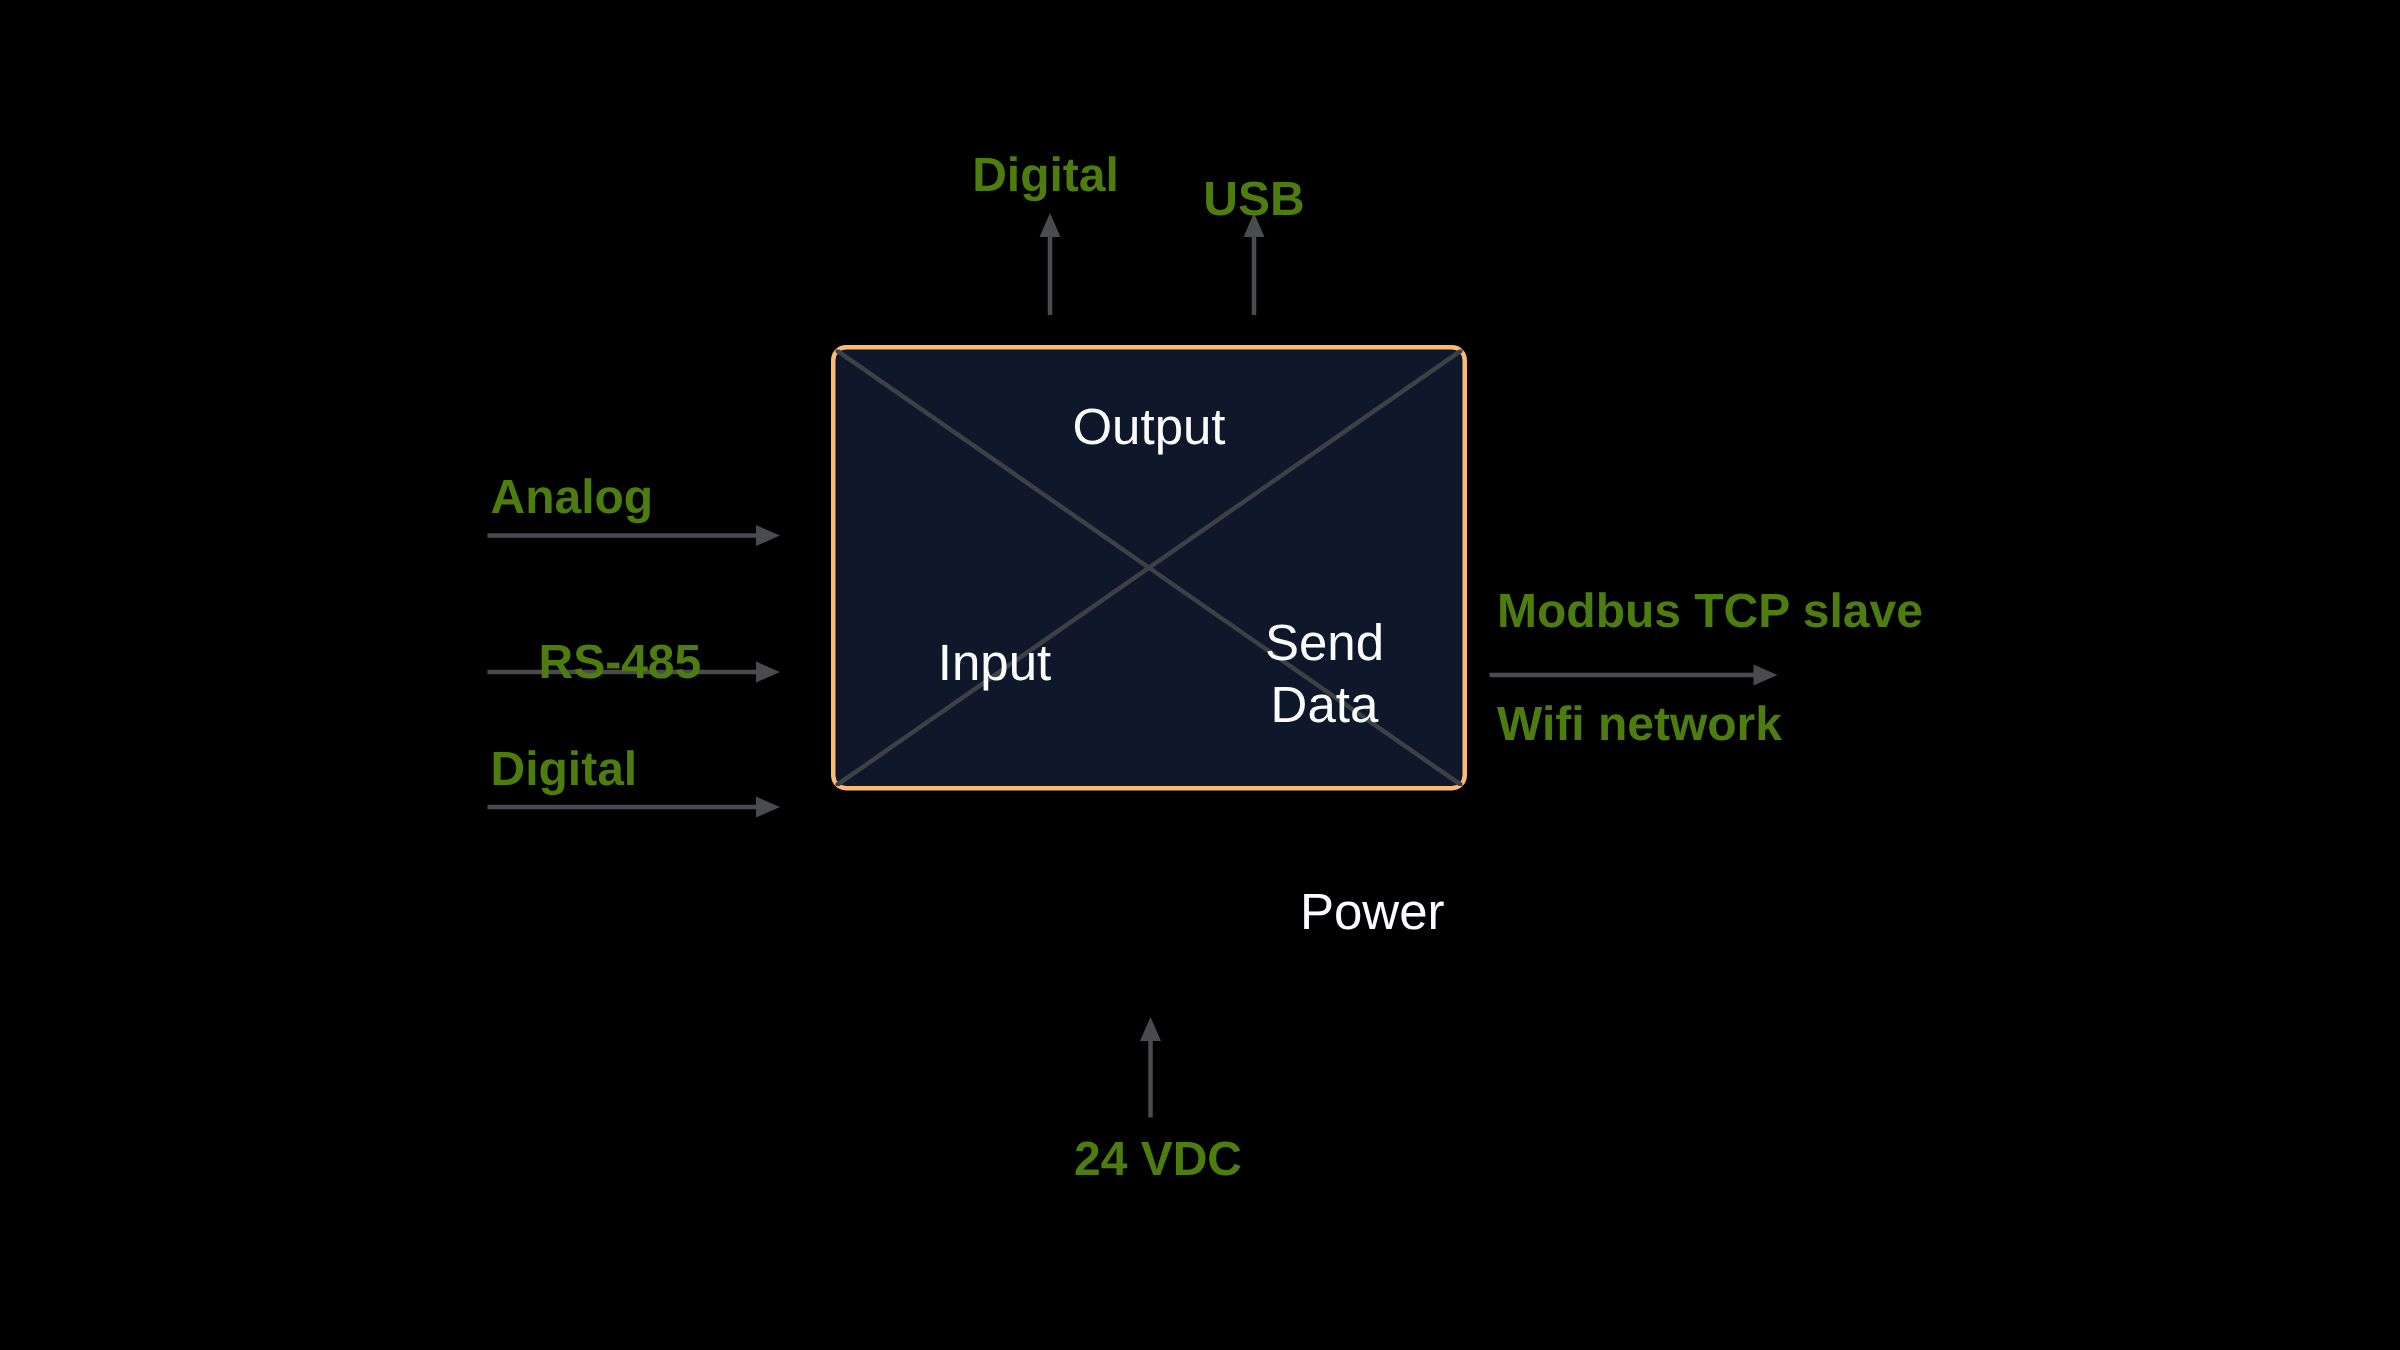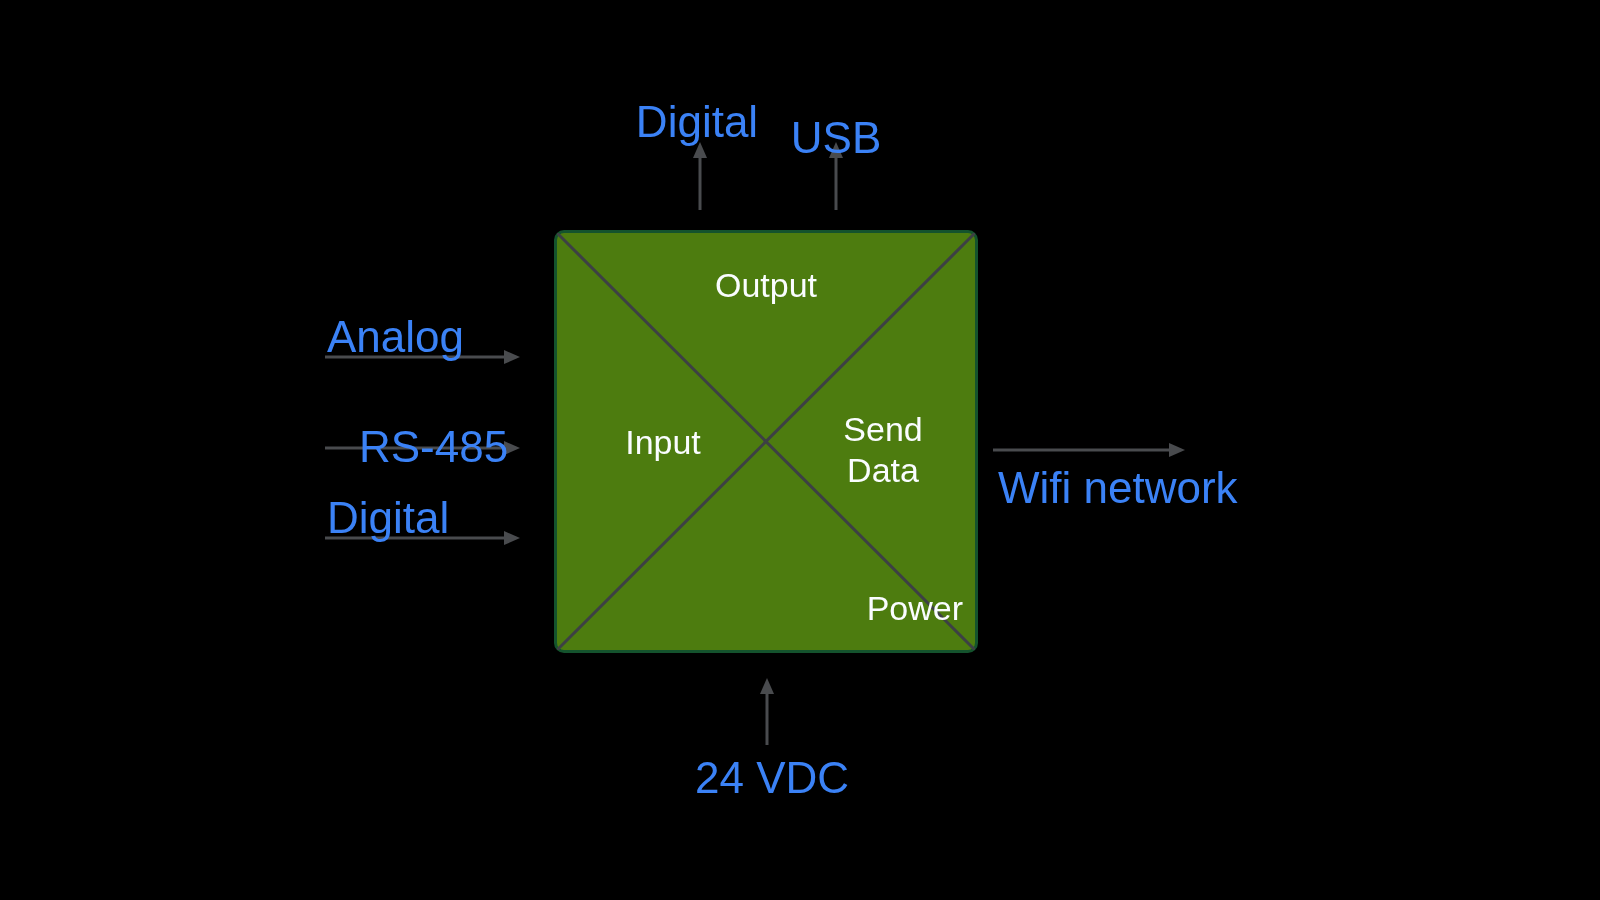--- a/index.html
+++ b/index.html
@@ -15,24 +15,24 @@
     overflow: hidden;
     font-family: "Liberation Sans", "DejaVu Sans", sans-serif;
   }
 
   
   .device-box {
     position: absolute;
     left: 554px;
     top: 230px;
     width: 424px;
-    height: 423px;
+    height: 297px;
     box-sizing: border-box;
-    background: #4d7c0f;
-    border: 3px solid #14532d;
+    background: #0f172a;
+    border: 3px solid #fdba74;
     border-radius: 10px;
   }
   .device-box svg.diagonals {
     position: absolute;
     inset: 0;
     width: 100%;
     height: 100%;
   }
 
   
@@ -47,23 +47,23 @@
   }
   .q-output { left: 0; right: 0; top: 32px; }
   .q-input  { left: 85px; top: 189px; transform: translateX(-50%); margin-left: 21px; }
   .q-send   { left: 326px; top: 176px; transform: translateX(-50%); }
   .q-send span { display: block; }
   .q-power  { left: 0; right: 12px; top: 355px; text-align: right; }
 
   
   .b-label {
     position: absolute;
-    color: #3b82f6;
-    font-size: 44px;
-    font-weight: 400;
+    color: #4d7c0f;
+    font-size: 32px;
+    font-weight: 700;
     line-height: 1;
     white-space: nowrap;
   }
   .lbl-top-digital { left: 697px; top: 100px; transform: translateX(-50%); }
   .lbl-top-usb     { left: 836px; top: 100px; transform: translateX(-50%); margin-top: 16px; }
   .lbl-analog      { left: 327px; top: 315px; }
   .lbl-rs485       { left: 327px; top: 425px; margin-left: 32px; }
   .lbl-digital     { left: 327px; top: 496px; }
   .lbl-modbus      { left: 998px; top: 391px; }
   .lbl-wifi        { left: 998px; top: 466px; }
@@ -139,17 +139,18 @@
     <div class="q-label q-power">Power</div>
   </div>
 
   <div class="b-label lbl-top-digital">Digital</div>
   <div class="b-label lbl-top-usb">USB</div>
 
   <div class="b-label lbl-analog">Analog</div>
   <div class="b-label lbl-rs485">RS-485</div>
   <div class="b-label lbl-digital">Digital</div>
 
+  <div class="b-label lbl-modbus">Modbus TCP slave</div>
   <div class="b-label lbl-wifi">Wifi network</div>
 
   <div class="b-label lbl-vdc">24 VDC</div>
 
 </div>
 
 </body></html>

